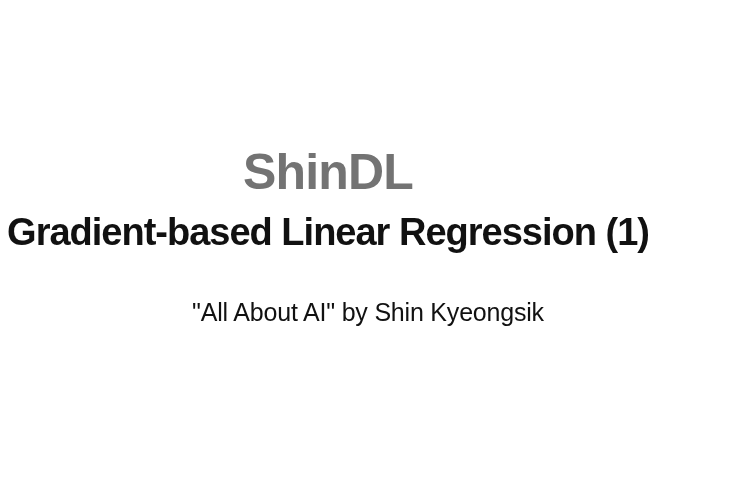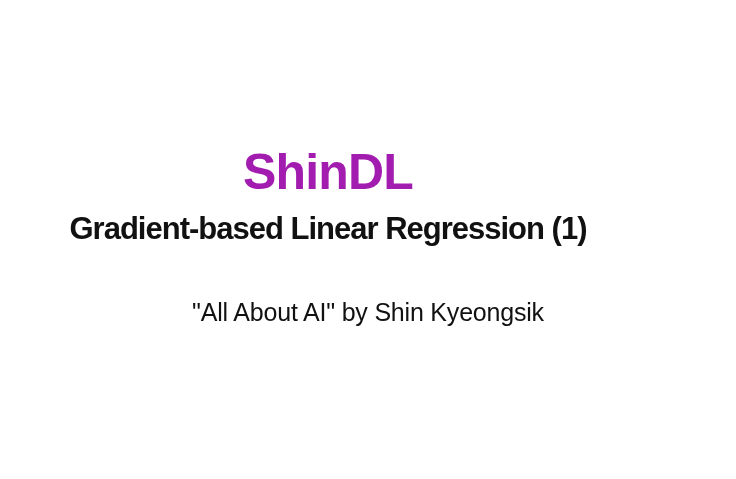--- a/index.html
+++ b/index.html
@@ -36,33 +36,33 @@
   .brand-title {
     position: absolute;
     left: 0;
     top: 147px;
     width: 656px;
     margin: 0;
     font-size: 50px;
     font-weight: 700;
     line-height: 1;
     letter-spacing: -0.8px;
-    color: #a21caf;
+    color: #737373;
     text-align: center;
     white-space: nowrap;
   }
 
   
   .subject-title {
     position: absolute;
     left: 0;
     top: 213px;
     width: 656px;
     margin: 0;
-    font-size: 31px;
+    font-size: 38px;
     font-weight: 700;
     line-height: 1;
     letter-spacing: -1.0px;
     color: #111111;
     text-align: center;
     white-space: nowrap;
   }
 
   
   .byline {

